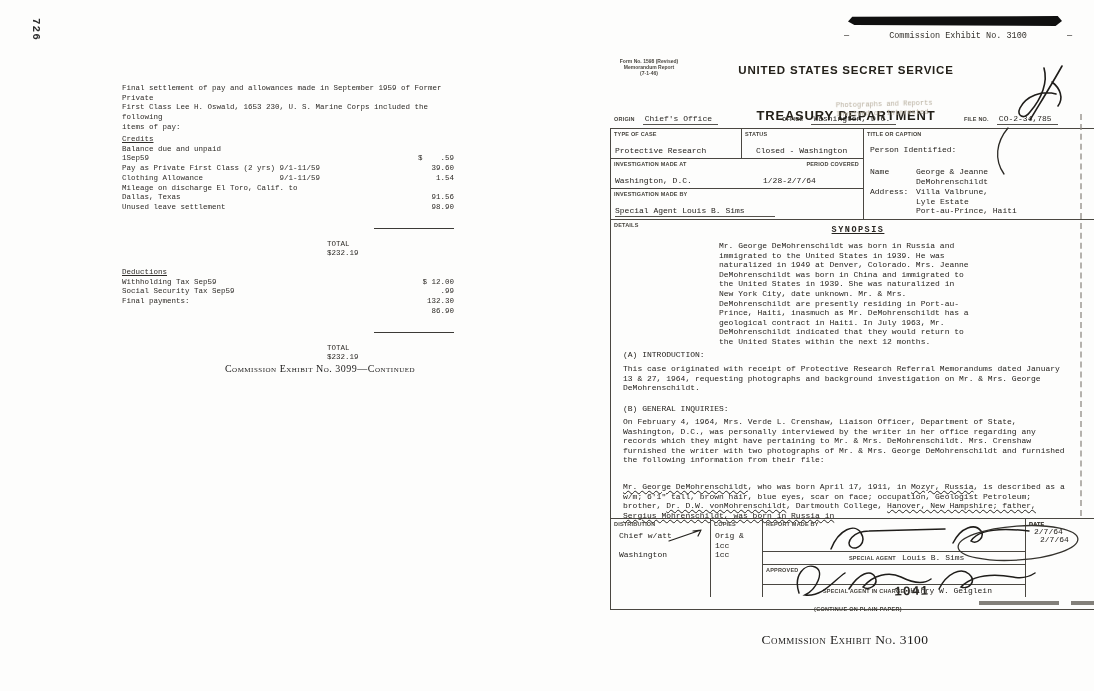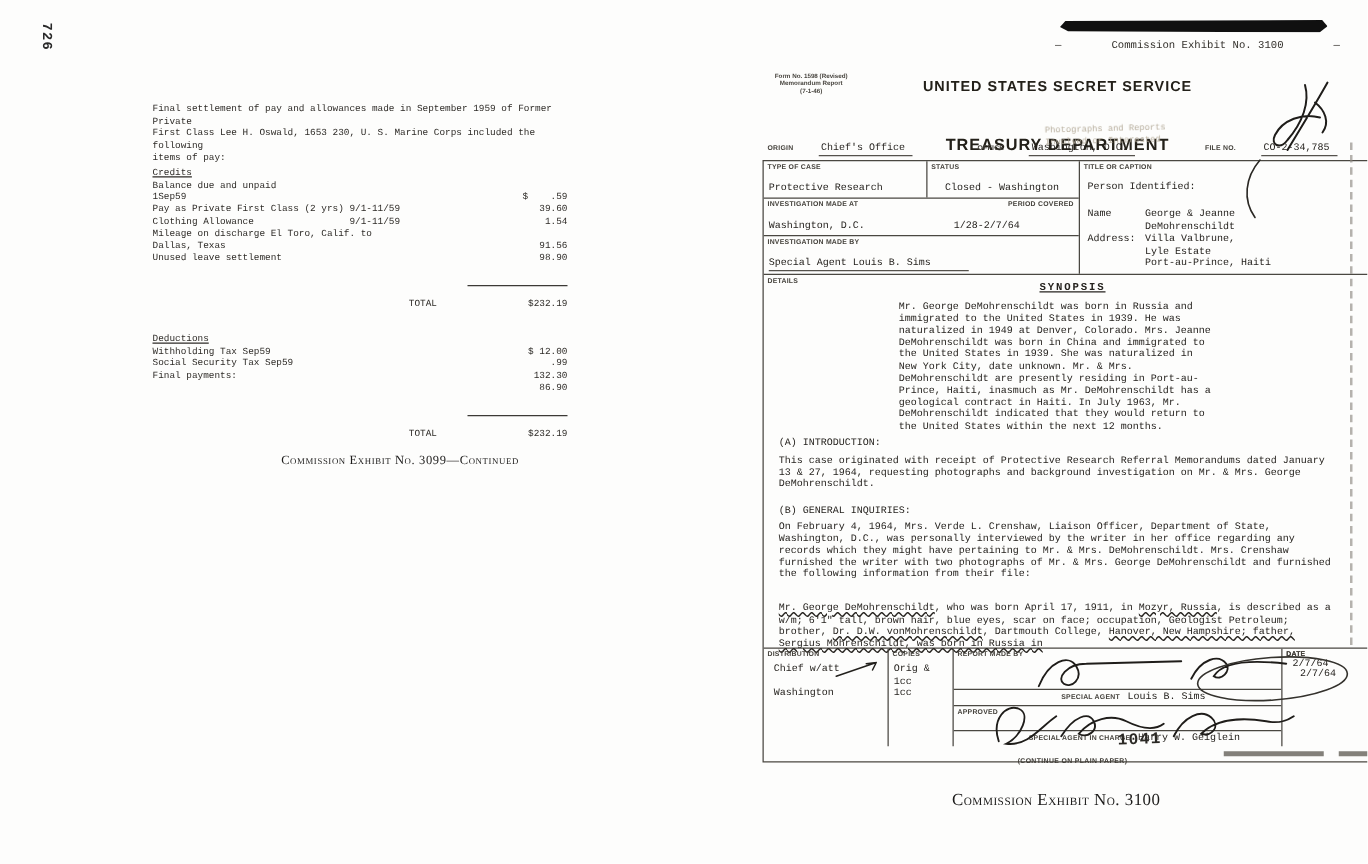--- a/index.html
+++ b/index.html
@@ -20,21 +20,21 @@
   .left-doc{position:absolute;left:122px;top:84px;width:332px;}
   .lblock{position:absolute;width:332px;}
   .l-intro{top:0;}
   .l-credits{top:51px;}
   .l-deductions{top:184px;}
   .u-head{text-decoration:underline;}
   .lrow{display:flex;}
   .lrow .lbl{flex:1;white-space:pre;}
   .lrow .amt{width:80px;text-align:right;white-space:pre;}
   .rule{width:80px;margin-left:252px;border-top:1.3px solid #3c3a36;margin-top:15px;}
-  .total-row{display:flex;justify-content:space-between;padding-left:205px;margin-top:11px;}
+  .total-row{display:flex;justify-content:space-between;padding-left:205px;margin-top:11px;flex-direction:column;}
 
   .caption{position:absolute;font-family:"Liberation Serif","DejaVu Serif",serif;
            font-variant-caps:small-caps;color:#1c1b1a;text-align:center;}
   .caption-left{left:135px;top:363px;width:370px;font-size:10px;letter-spacing:.5px;}
   .caption-right{left:690px;top:632px;width:310px;font-size:13.5px;letter-spacing:.4px;}
 
   
   .right-doc{position:absolute;left:606px;top:14px;width:482px;height:612px;}
   .redaction-bar{position:absolute;left:242px;top:2px;width:214px;height:10px;background:#101010;
                  clip-path:polygon(0 55%,2% 8%,98% 0,100% 50%,97% 100%,3% 90%);}
@@ -46,21 +46,21 @@
   .agency{position:absolute;left:112px;top:50px;width:256px;text-align:center;color:#232019;}
   .agency .a1{font-size:11.5px;font-weight:bold;letter-spacing:.8px;}
   .agency .a2{font-size:13px;font-weight:bold;letter-spacing:.8px;margin-top:32px;}
   .faint{position:absolute;left:230px;top:86px;font-family:"Liberation Mono",monospace;
          font-size:7px;line-height:8.5px;color:#b7ae9d;transform:rotate(-1.5deg);
          filter:blur(.3px);}
   .squiggle{position:absolute;left:402px;top:48px;}
   .paren{position:absolute;left:386px;top:112px;z-index:3;}
 
   .origin-row{position:absolute;left:8px;top:100px;width:468px;height:13px;}
-  .og{position:absolute;display:flex;align-items:baseline;gap:20px;}
+  .og{position:absolute;display:flex;align-items:baseline;gap:8px;}
   .og1{left:0;} .og2{left:168px;} .og3{left:350px;}
   .flabel{font-size:5.5px;color:#45423c;letter-spacing:.2px;font-weight:bold;}
   .fval{font-family:"Liberation Mono",monospace;font-size:8px;color:#221f1b;
         border-bottom:1px solid #55524c;padding:0 6px 1px 2px;}
 
   .formbox{position:absolute;left:4px;top:114px;width:496px;border:1.4px solid #4a4741;
            box-sizing:border-box;background:transparent;}
   .upper{display:flex;height:90px;}
   .leftcol{width:252px;display:flex;flex-direction:column;border-right:1.4px solid #4a4741;}
   .r1{height:30px;display:flex;border-bottom:1.2px solid #4a4741;box-sizing:border-box;}

